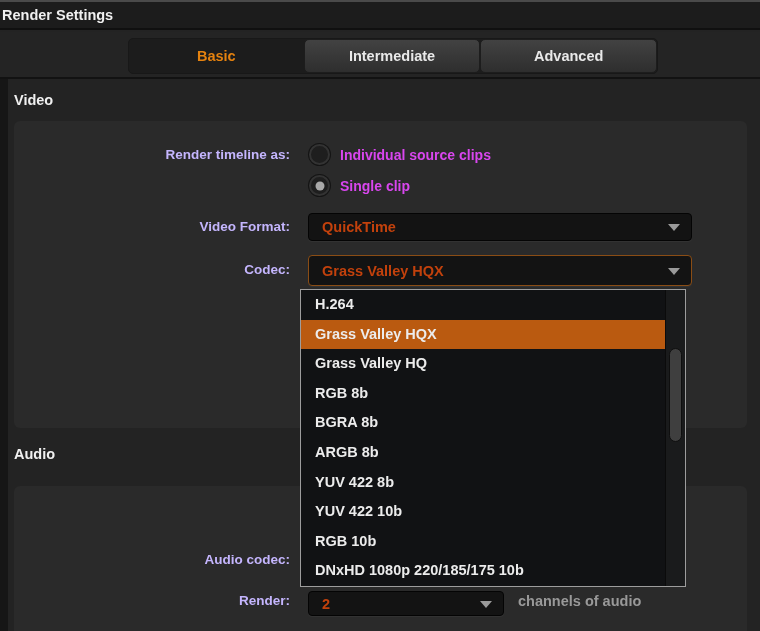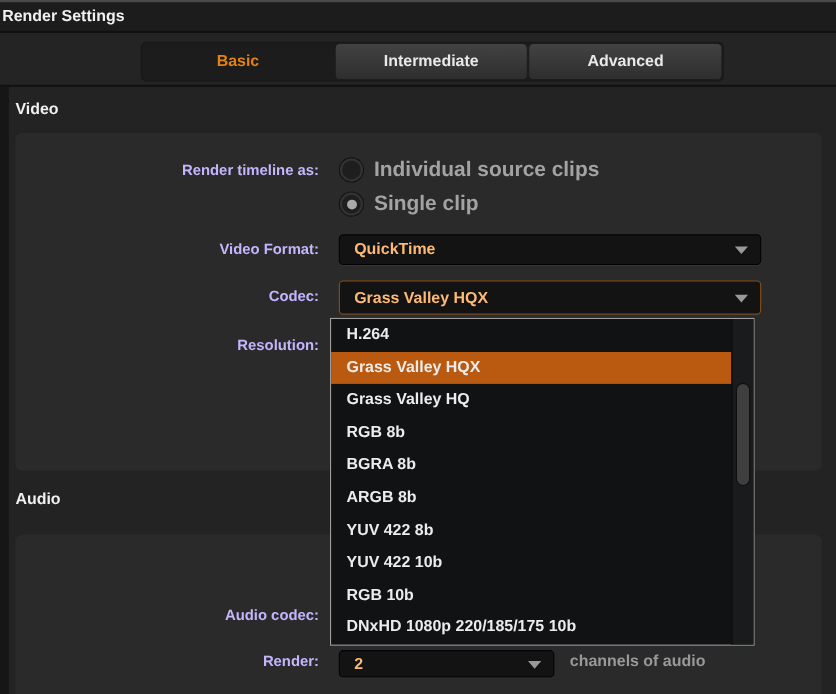--- a/index.html
+++ b/index.html
@@ -49,25 +49,25 @@
   .radio {
     position:absolute; left:309px; width:21px; height:21px; border-radius:50%;
     background:#1e1e1e; border:2px solid #333;
     box-shadow:0 0 0 1px #141414;
   }
   .radio .dot {
     position:absolute; left:50%; top:50%; width:9px; height:9px; border-radius:50%;
     transform:translate(-50%,-50%); background:#a9a9a9; display:none;
   }
   .radio.checked .dot { display:block; }
-  .radio-label { position:absolute; left:340px; height:20px; line-height:20px; font-size:19px; color:#a3a3a3;text-align:center; }
+  .radio-label { position:absolute; left:340px; height:20px; line-height:20px; font-size:14px; color:#d946ef;text-align:center; }
   
   .dropdown {
     position:absolute; background:#131313; border:1px solid #040404; border-radius:4px;
-    display:flex; align-items:center; font-size:14.5px; color:#fdba74;
+    display:flex; align-items:center; font-size:14.5px; color:#c2410c;
     padding-left:13px; box-shadow:0 1px 0 rgba(255,255,255,0.04);
   }
   .dropdown .chev {
     position:absolute; right:11px; top:50%; margin-top:-3px;
     width:0; height:0; border-left:6px solid transparent; border-right:6px solid transparent;
     border-top:7px solid #9a9a9a;
   }
   #video-format-dropdown { left:308px; top:213px; width:384px; height:28px; }
   #codec-dropdown { left:308px; top:255px; width:384px; height:31px; border:1px solid #8a4d15; }
   #channels-dropdown { left:308px; top:591px; width:196px; height:25px; }
@@ -137,21 +137,20 @@
     <span>QuickTime</span>
     <span class="chev"></span>
   </div>
 
   <div class="field-label" style="top:261px;">Codec:</div>
   <div class="dropdown" id="codec-dropdown">
     <span>Grass Valley HQX</span>
     <span class="chev"></span>
   </div>
 
-  <div class="field-label" style="top:305px;">Resolution:</div>
 
 
   <div class="section-header" style="top:446px;">Audio</div>
   <div class="panel" id="audio-panel"></div>
 
   <div class="field-label" style="top:551px;">Audio codec:</div>
 
   <div class="field-label" style="top:592px;">Render:</div>
   <div class="dropdown" id="channels-dropdown">
     <span>2</span>

